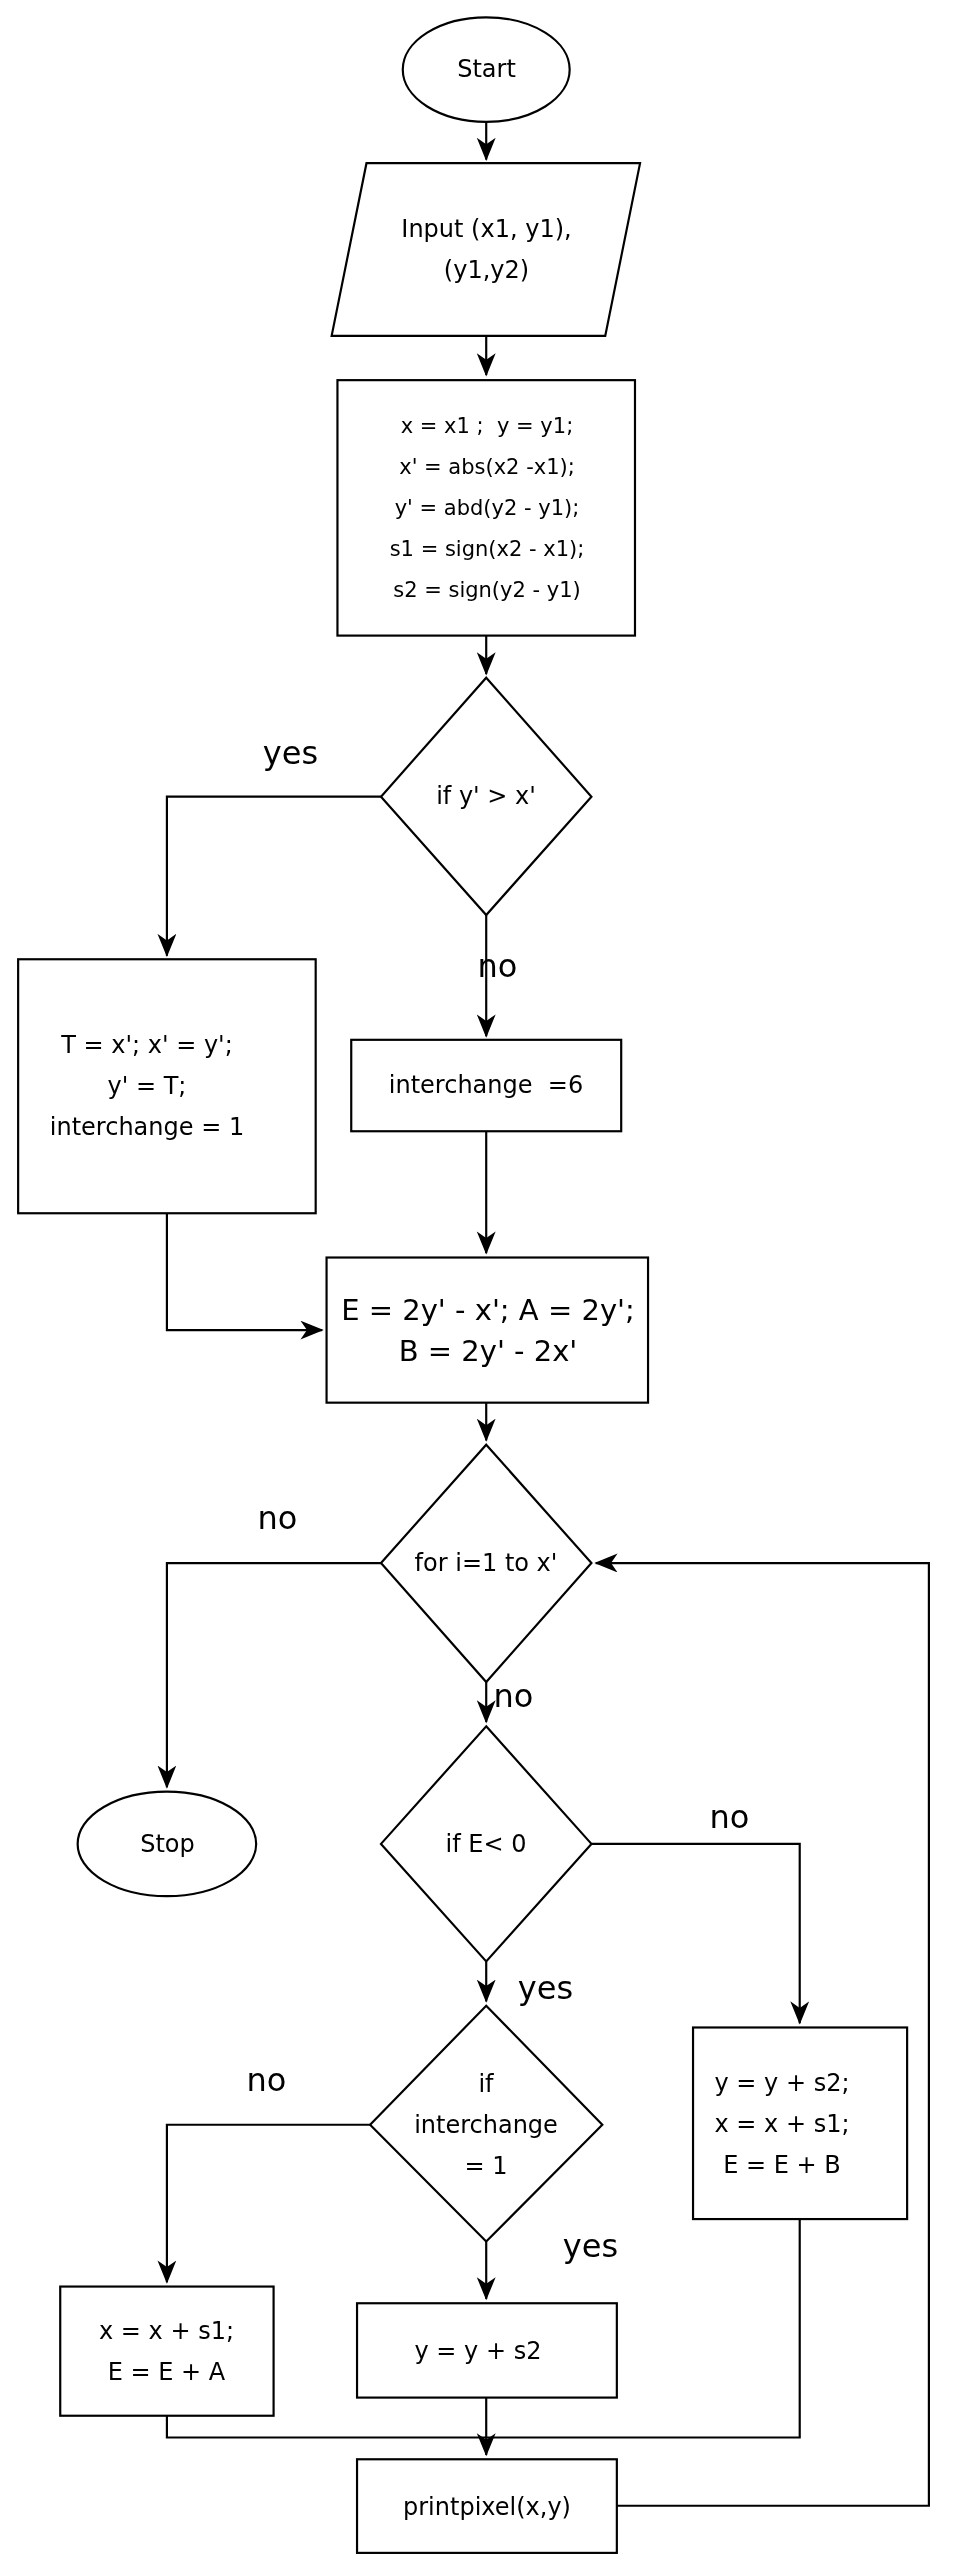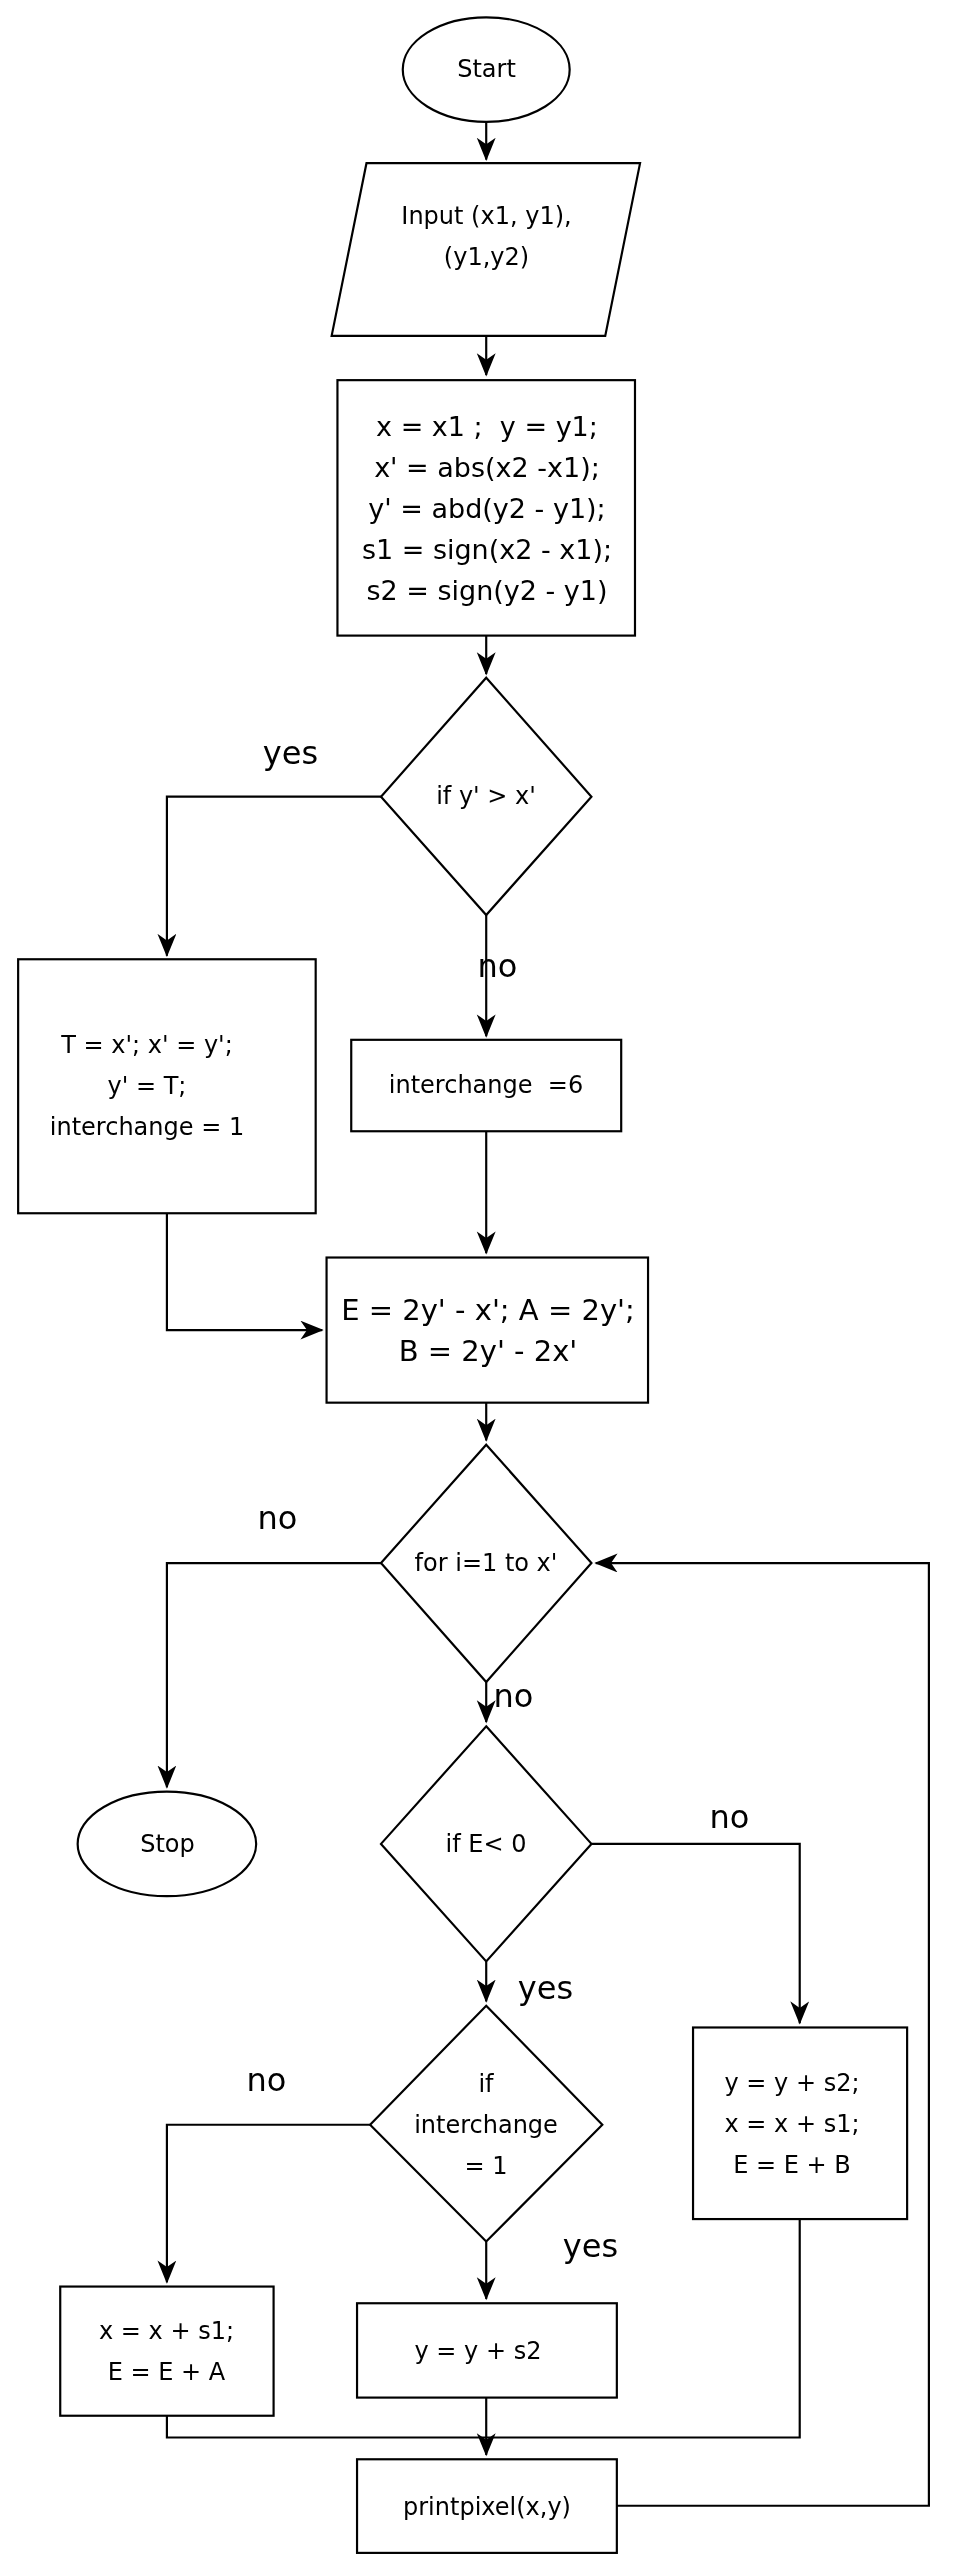--- a/index.html
+++ b/index.html
@@ -2,21 +2,21 @@
 <html style="font-size:11.6px"><head>
 <meta charset="utf-8">
 <style>
   html,body{margin:0;padding:0;}
   body{width:963px;height:2576px;background:#ffffff;position:relative;
        font-family:"DejaVu Sans",sans-serif;color:#000;}
   #canvas{position:absolute;left:0;top:0;width:963px;height:2576px;}
   svg{position:absolute;left:0;top:0;}
   .node-text{position:absolute;display:flex;align-items:center;justify-content:center;
              text-align:center;white-space:pre-wrap;font-size:24px;line-height:41px;}
-  .small{font-size:27px;line-height:41px;}
+  .small{font-size:21px;line-height:41px;}
   .xsmall{font-size:29px;line-height:41px;}
   .edge-label{position:absolute;width:87px;height:44px;display:flex;align-items:center;
               justify-content:center;font-size:32px;}
 </style>
 </head>
 <body>
 
 <div id="canvas">
 
   <svg width="963" height="2576" viewBox="0 0 1327 3548">
@@ -60,21 +60,21 @@
       <polygon points="670,2763 830,2927 670,3088 510,2927"></polygon>
       <rect x="955" y="2793" width="295" height="264"></rect>
       <rect x="83" y="3150" width="294" height="178"></rect>
       <rect x="492" y="3173" width="358" height="130"></rect>
       <rect x="492" y="3388" width="358" height="129"></rect>
     </g>
   </svg>
 
   <div class="node-text" style="left:403px;top:16.7px;width:167px;height:105px;">Start</div>
 
-  <div class="node-text" style="left:332px;top:150px;width:309px;height:173px;">Input (x1, y1),
+  <div class="node-text" style="left:332px;top:163px;width:309px;height:173px;">Input (x1, y1),
 (y1,y2)</div>
 
   <div class="node-text small" style="left:338px;top:380px;width:298px;height:256px;">x = x1 ;  y = y1;
 x' = abs(x2 -x1);
 y' = abd(y2 - y1);
 s1 = sign(x2 - x1);
 s2 = sign(y2 - y1)</div>
 
   <div class="node-text" style="left:341px;top:760px;width:290px;height:73px;">if y' &gt; x'</div>
 
@@ -90,21 +90,21 @@
   <div class="node-text" style="left:341px;top:1527px;width:290px;height:73px;">for i=1 to x'</div>
 
   <div class="node-text" style="left:78px;top:1792px;width:179px;height:105px;">Stop</div>
 
   <div class="node-text" style="left:341px;top:1808px;width:290px;height:73px;">if E&lt; 0</div>
 
   <div class="node-text" style="left:370px;top:2062px;width:232px;height:126px;">if
 interchange
 = 1</div>
 
-  <div class="node-text" style="left:693px;top:2028px;width:178px;height:192px;padding-left:10px;">y = y + s2;
+  <div class="node-text" style="left:693px;top:2028px;width:178px;height:192px;">y = y + s2;
 x = x + s1;
 E = E + B</div>
 
   <div class="node-text" style="left:60px;top:2287px;width:213px;height:129px;">x = x + s1;
 E = E + A</div>
 
   <div class="node-text" style="left:348px;top:2304px;width:260px;height:94px;">y = y + s2</div>
 
   <div class="node-text" style="left:357px;top:2460px;width:260px;height:94px;">printpixel(x,y)</div>
 

